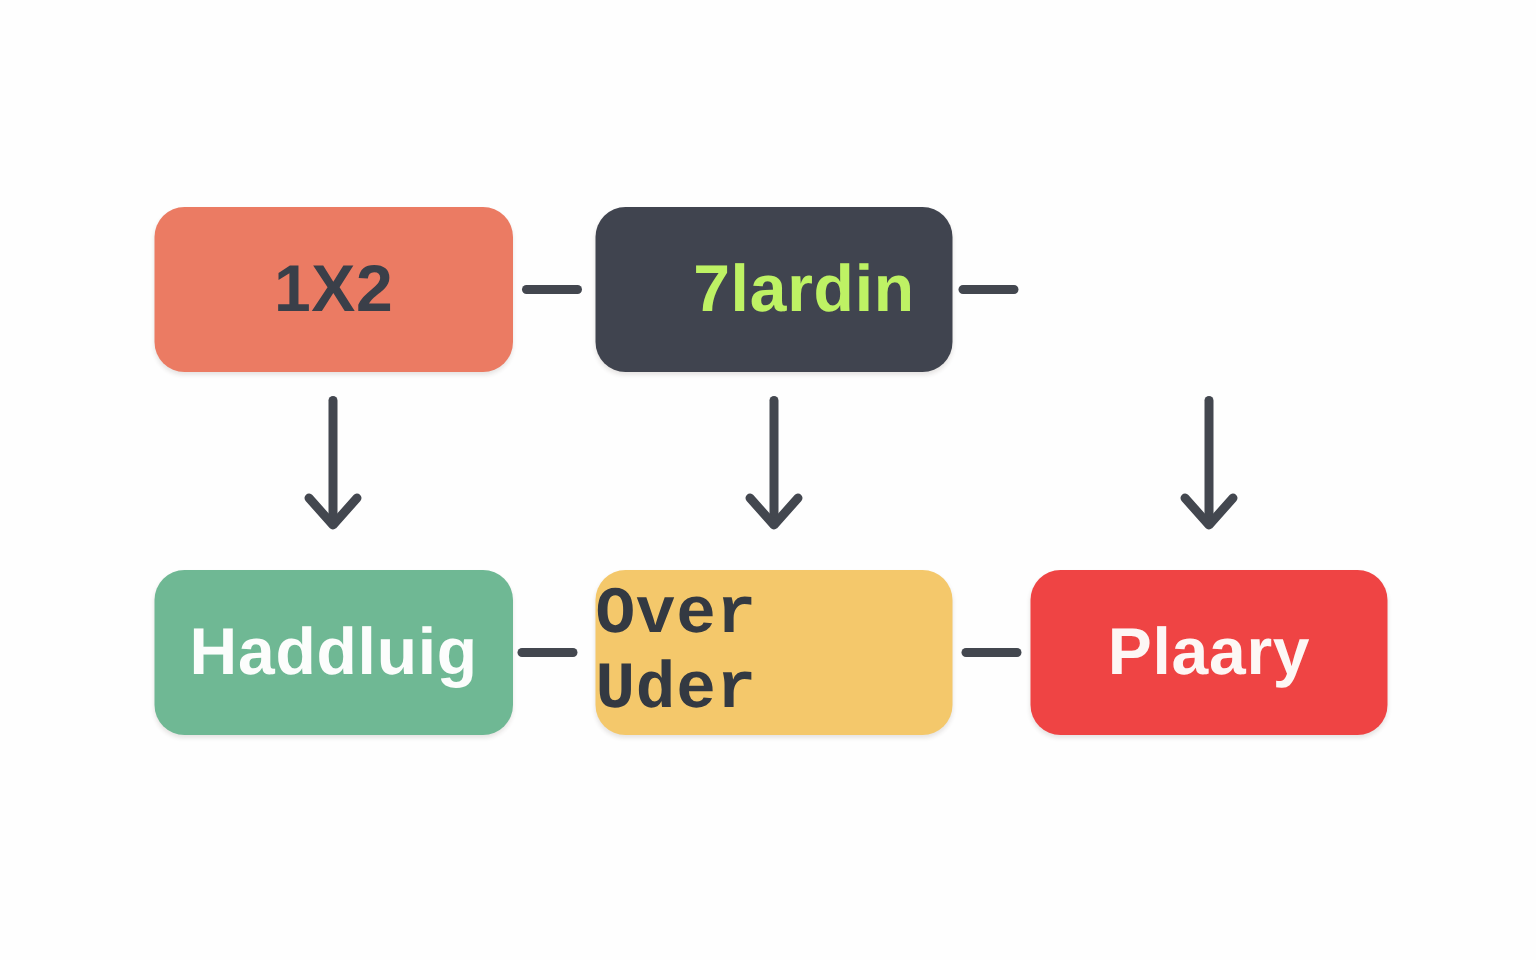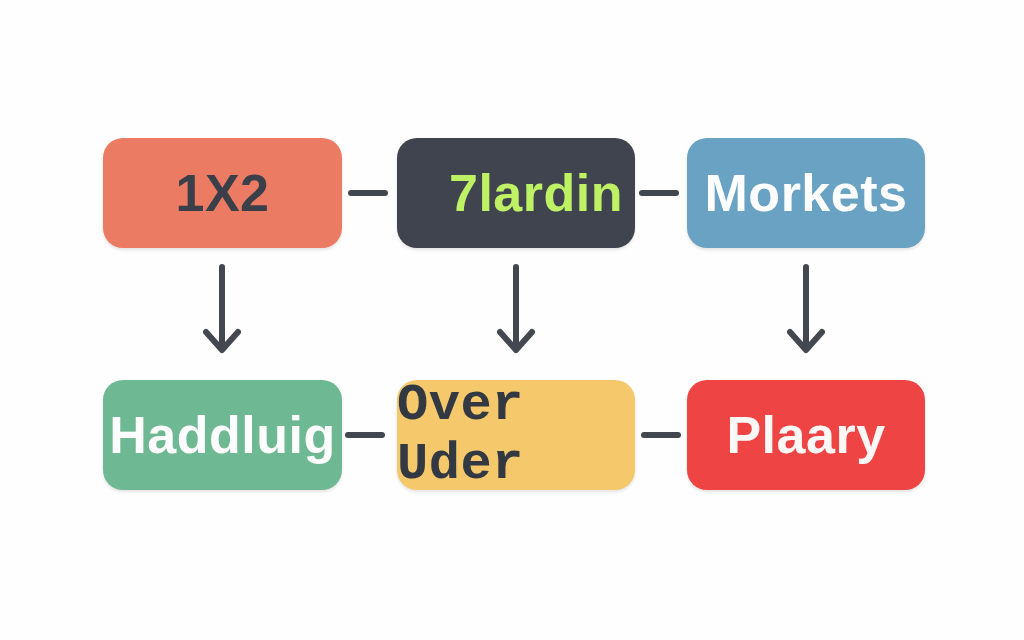--- a/index.html
+++ b/index.html
@@ -15,21 +15,21 @@
     font-family: "Liberation Sans", sans-serif;
   }
   .node {
     position: absolute;
     width: 238px;
     height: 110px;
     border-radius: 20px;
     display: flex;
     align-items: center;
     justify-content: center;
-    font-size: 52px;
+    font-size: 44px;
     font-weight: bold;
     letter-spacing: 0.5px;
     box-shadow: 0 2px 3px rgba(60, 40, 35, 0.12);
   }
   
   .node.r1c1 { left: 103px; top: 138px; width: 239px; }
   .node.r1c2 { left: 397px; top: 138px; }
   .node.r1c3 { left: 687px; top: 138px; }
   
   .node.r2c1 { left: 103px; top: 380px; width: 239px; }
@@ -64,23 +64,20 @@
 <div class="canvas" style="background-color: rgb(254, 254, 254);">
 
   <div class="node r1c1" style="background-color: rgb(235, 123, 99);">
     <span style="color: rgb(58, 63, 73);">1X2</span>
   </div>
 
   <div class="node r1c2" style="background-color: rgb(64, 68, 79);">
     <span style="color: #bef264; margin-left: 40px;">7lardin</span>
   </div>
 
-  <div class="node r1c3" style="background-color: rgb(105, 162, 194);">
-    <span style="color: rgb(253, 254, 255);">Morkets</span>
-  </div>
 
   <div class="node r2c1" style="background-color: rgb(111, 184, 148);">
     <span style="color: rgb(252, 253, 252); text-align: right;">Haddluig</span>
   </div>
 
   <div class="node r2c2" style="background-color: rgb(244, 200, 107); font-family: Liberation Mono, monospace;">
     <span style="color: rgb(51, 57, 66);">Over Uder</span>
   </div>
 
   <div class="node r2c3" style="background-color: #ef4444;">

